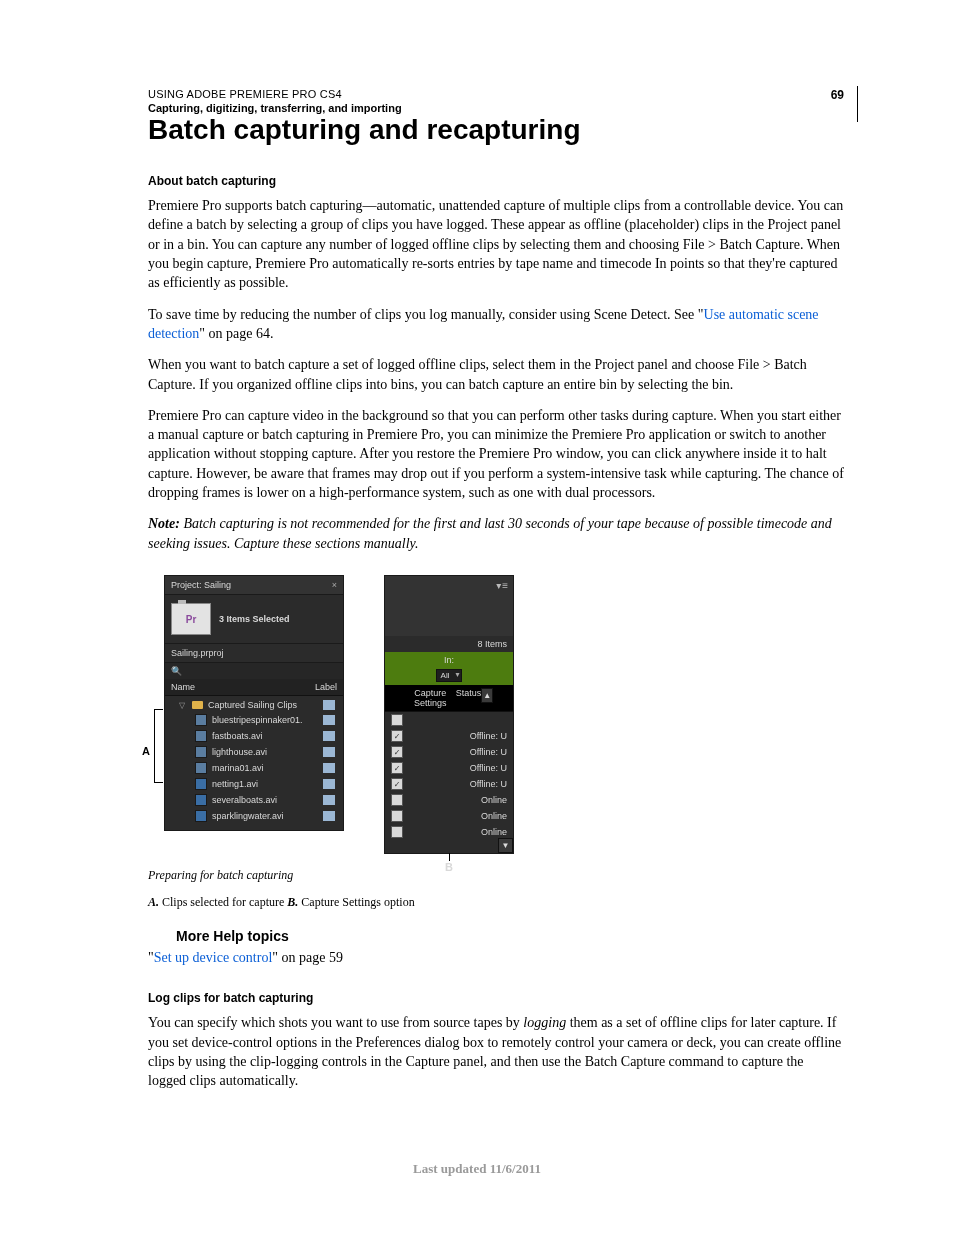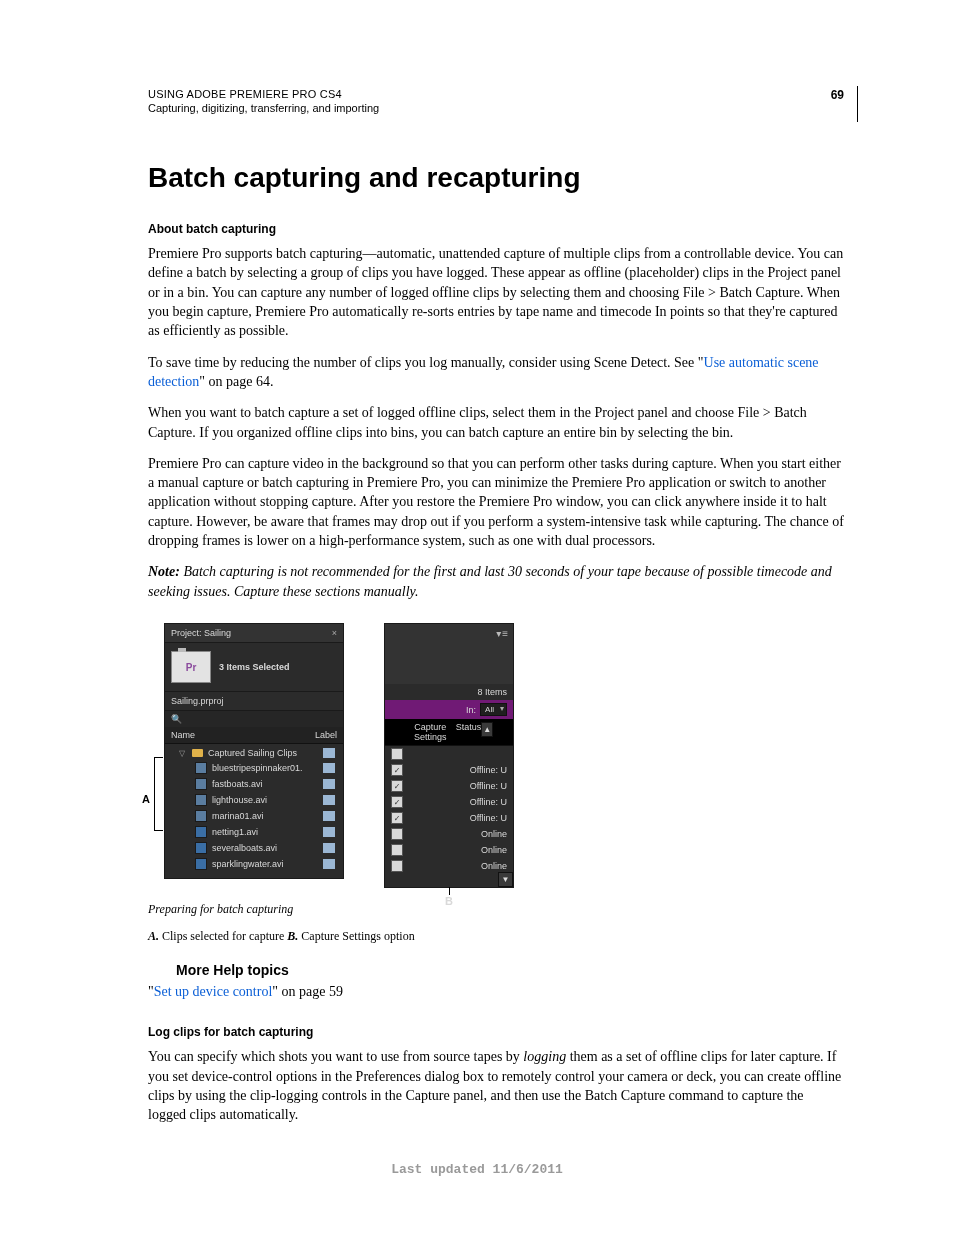--- a/index.html
+++ b/index.html
@@ -11,31 +11,30 @@
   }
   .page {
     width: 954px;
     height: 1235px;
     position: relative;
     box-sizing: border-box;
     padding: 88px 110px 0 148px;
   }
   .runhead {
     position: relative;
-    margin-bottom: 48px;
   }
   .runhead .doc-title {
     font-family: "Myriad Pro", Arial, sans-serif;
     font-size: 11px;
     letter-spacing: 0.02em;
   }
   .runhead .chapter {
     font-family: "Myriad Pro", Arial, sans-serif;
     font-size: 11px;
-    font-weight: 400;
+    font-weight: 700;
     margin-top: 2px;
   }
   .page-number {
     position: absolute;
     right: 0;
     top: 0;
     font-family: "Myriad Pro", Arial, sans-serif;
     font-size: 12px;
     font-weight: 700;
   }
@@ -82,21 +81,21 @@
     font-weight: 700;
     font-size: 14px;
     margin: 0 0 4px 0;
     padding-left: 28px;
   }
   .footer {
     position: absolute;
     bottom: 58px;
     left: 0; right: 0;
     text-align: center;
-    font-family: Liberation Mono, monospace;
+    font-family: Liberation Serif, serif;
     color: #9a9a9a;
     font-weight: 600;
     font-size: 13px;
   }
 
   
   .shot {
     display: flex;
     align-items: flex-start;
     gap: 40px;
@@ -169,21 +168,21 @@
     margin-left: auto; margin-right: 2px;
   }
   .panelB { width: 128px; position: relative; }
   .panelB .top {
     background:#333; height:60px; position:relative;
   }
   .panelB .top .menu {
     position:absolute; right:4px; top:4px; color:#bbb; font-size:10px; letter-spacing:1px;
   }
   .items { padding: 3px 6px; text-align:right; }
-  .in-row { display:flex; justify-content:flex-end; gap:4px; padding:3px 6px; align-items:center; background:#701a75;}
+  .in-row { display:flex; justify-content:flex-end; gap:4px; padding:3px 6px; align-items:center; background:#4d7c0f;flex-direction:column;}
   .in-row .dd {
     background:#1f1f1f; border:1px solid #111; padding:1px 12px 1px 4px;
     position:relative; font-size:8px;
   }
   .in-row .dd::after{content:"▾"; position:absolute; right:2px; top:0; font-size:8px; color:#aaa;}
   .colsB {
     display:flex; justify-content:space-between; padding:3px 20px;
     background:#000000; border-bottom:1px solid #111;text-align:center;
   }
   .scroll-up {

